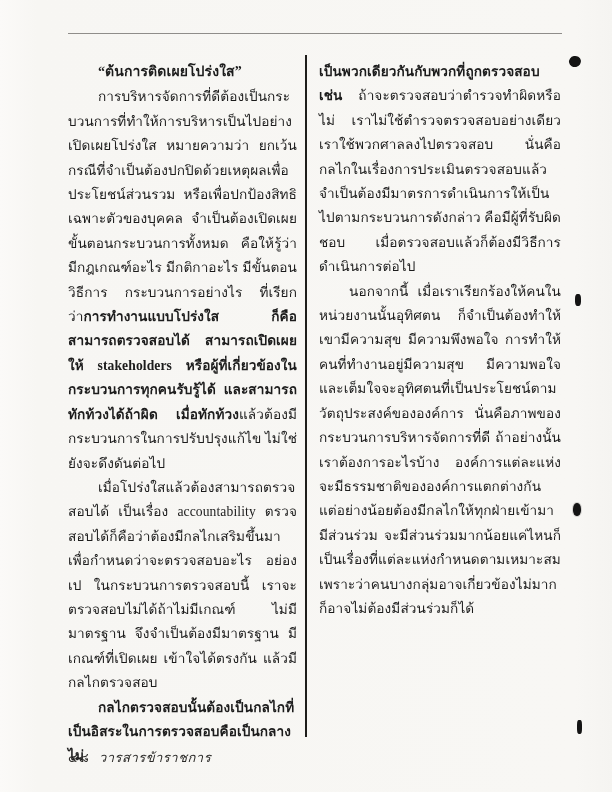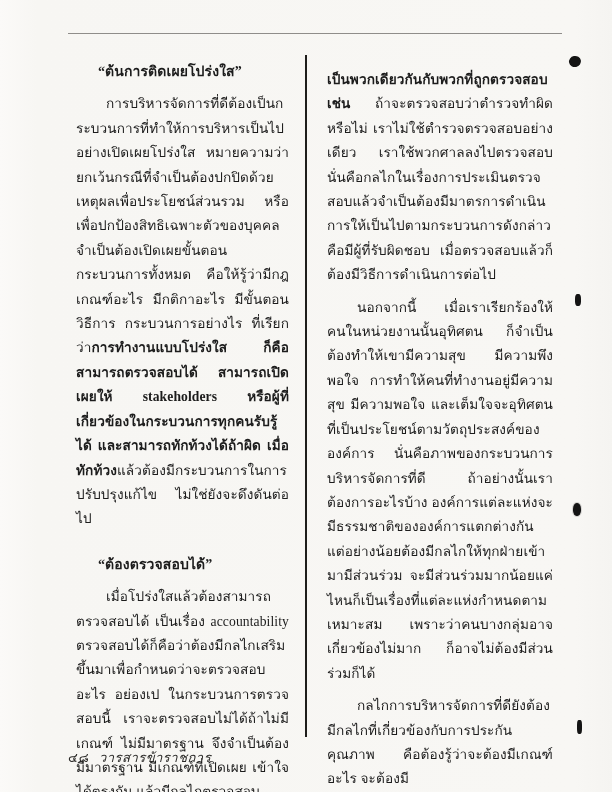--- a/index.html
+++ b/index.html
@@ -33,21 +33,21 @@
   .col-right{left:319px;width:242px;}
   .heading{
     font-weight:bold;
     padding-left:30px;
     text-align:left;
     font-size:14px;
     margin:0 0 1px 0;
   }
   .heading.gap{margin-top:21px;}
   .para{
-    margin:8px;
+    margin:0;
     text-indent:30px;
   }
   .para.cont{text-indent:0;}
   .para b{font-weight:bold;}
   .footer{
     position:absolute;left:68px;top:747px;
     font-size:13px;color:#2a2927;
   }
   .footer .pageno{font-style:normal;letter-spacing:1px;}
   .footer .journal{font-style:italic;margin-left:9px;letter-spacing:0.5px;}
@@ -64,32 +64,30 @@
 
 <div class="page">
 
   <div class="top-rule"></div>
   <div class="column-divider"></div>
 
   <div class="col col-left">
     <div class="heading">“ต้นการติดเผยโปร่งใส”</div>
     <p class="para"><span>การบริหารจัดการที่ดีต้องเป็นกระบวนการที่ทำให้การบริหารเป็นไปอย่างเปิดเผยโปร่งใส หมายความว่า ยกเว้นกรณีที่จำเป็นต้องปกปิดด้วยเหตุผลเพื่อประโยชน์ส่วนรวม หรือเพื่อปกป้องสิทธิเฉพาะตัวของบุคคล จำเป็นต้องเปิดเผยขั้นตอนกระบวนการทั้งหมด คือให้รู้ว่ามีกฎเกณฑ์อะไร มีกติกาอะไร มีขั้นตอนวิธีการ กระบวนการอย่างไร ที่เรียกว่า</span><b>การทำงานแบบโปร่งใส ก็คือสามารถตรวจสอบได้ สามารถเปิดเผยให้ stakeholders หรือผู้ที่เกี่ยวข้องในกระบวนการทุกคนรับรู้ได้ และสามารถทักท้วงได้ถ้าผิด เมื่อทักท้วง</b><span>แล้วต้องมีกระบวนการในการปรับปรุงแก้ไข ไม่ใช่ยังจะดึงดันต่อไป</span></p>
 
-    <div class="heading gap">“ต้องตรวจสอบได้”</div>
     <p class="para">เมื่อโปร่งใสแล้วต้องสามารถตรวจสอบได้ เป็นเรื่อง accountability ตรวจสอบได้ก็คือว่าต้องมีกลไกเสริมขึ้นมาเพื่อกำหนดว่าจะตรวจสอบอะไร อย่องเป ในกระบวนการตรวจสอบนี้ เราจะตรวจสอบไม่ได้ถ้าไม่มีเกณฑ์ ไม่มีมาตรฐาน จึงจำเป็นต้องมีมาตรฐาน มีเกณฑ์ที่เปิดเผย เข้าใจได้ตรงกัน แล้วมีกลไกตรวจสอบ</p>
     <p class="para"><b>กลไกตรวจสอบนั้นต้องเป็นกลไกที่เป็นอิสระในการตรวจสอบคือเป็นกลาง ไม่</b></p>
   </div>
 
   <div class="col col-right">
     <p class="para cont"><b>เป็นพวกเดียวกันกับพวกที่ถูกตรวจสอบ เช่น</b>
       <span>ถ้าจะตรวจสอบว่าตำรวจทำผิดหรือไม่ เราไม่ใช้ตำรวจตรวจสอบอย่างเดียว เราใช้พวกศาลลงไปตรวจสอบ นั่นคือกลไกในเรื่องการประเมินตรวจสอบแล้วจำเป็นต้องมีมาตรการดำเนินการให้เป็นไปตามกระบวนการดังกล่าว คือมีผู้ที่รับผิดชอบ เมื่อตรวจสอบแล้วก็ต้องมีวิธีการดำเนินการต่อไป</span></p>
 
     <p class="para">นอกจากนี้ เมื่อเราเรียกร้องให้คนในหน่วยงานนั้นอุทิศตน ก็จำเป็นต้องทำให้เขามีความสุข มีความพึงพอใจ การทำให้คนที่ทำงานอยู่มีความสุข มีความพอใจ และเต็มใจจะอุทิศตนที่เป็นประโยชน์ตามวัตถุประสงค์ขององค์การ นั่นคือภาพของกระบวนการบริหารจัดการที่ดี ถ้าอย่างนั้นเราต้องการอะไรบ้าง องค์การแต่ละแห่งจะมีธรรมชาติขององค์การแตกต่างกัน แต่อย่างน้อยต้องมีกลไกให้ทุกฝ่ายเข้ามามีส่วนร่วม จะมีส่วนร่วมมากน้อยแค่ไหนก็เป็นเรื่องที่แต่ละแห่งกำหนดตามเหมาะสม เพราะว่าคนบางกลุ่มอาจเกี่ยวข้องไม่มาก ก็อาจไม่ต้องมีส่วนร่วมก็ได้</p>
 
-    <p class="para">กลไกการบริหารจัดการที่ดียังต้องมีกลไกที่เกี่ยวข้องกับการประกันคุณภาพ คือต้องรู้ว่าจะต้องมีเกณฑ์อะไร จะต้องมี</p>
   </div>
 
   <div class="footer">
     <span class="pageno">๔๘</span><span class="journal">วารสารข้าราชการ</span>
   </div>
 
   <div class="ink-mark m1"></div>
   <div class="ink-mark m2"></div>
   <div class="ink-mark m3"></div>
   <div class="ink-mark m4"></div>

